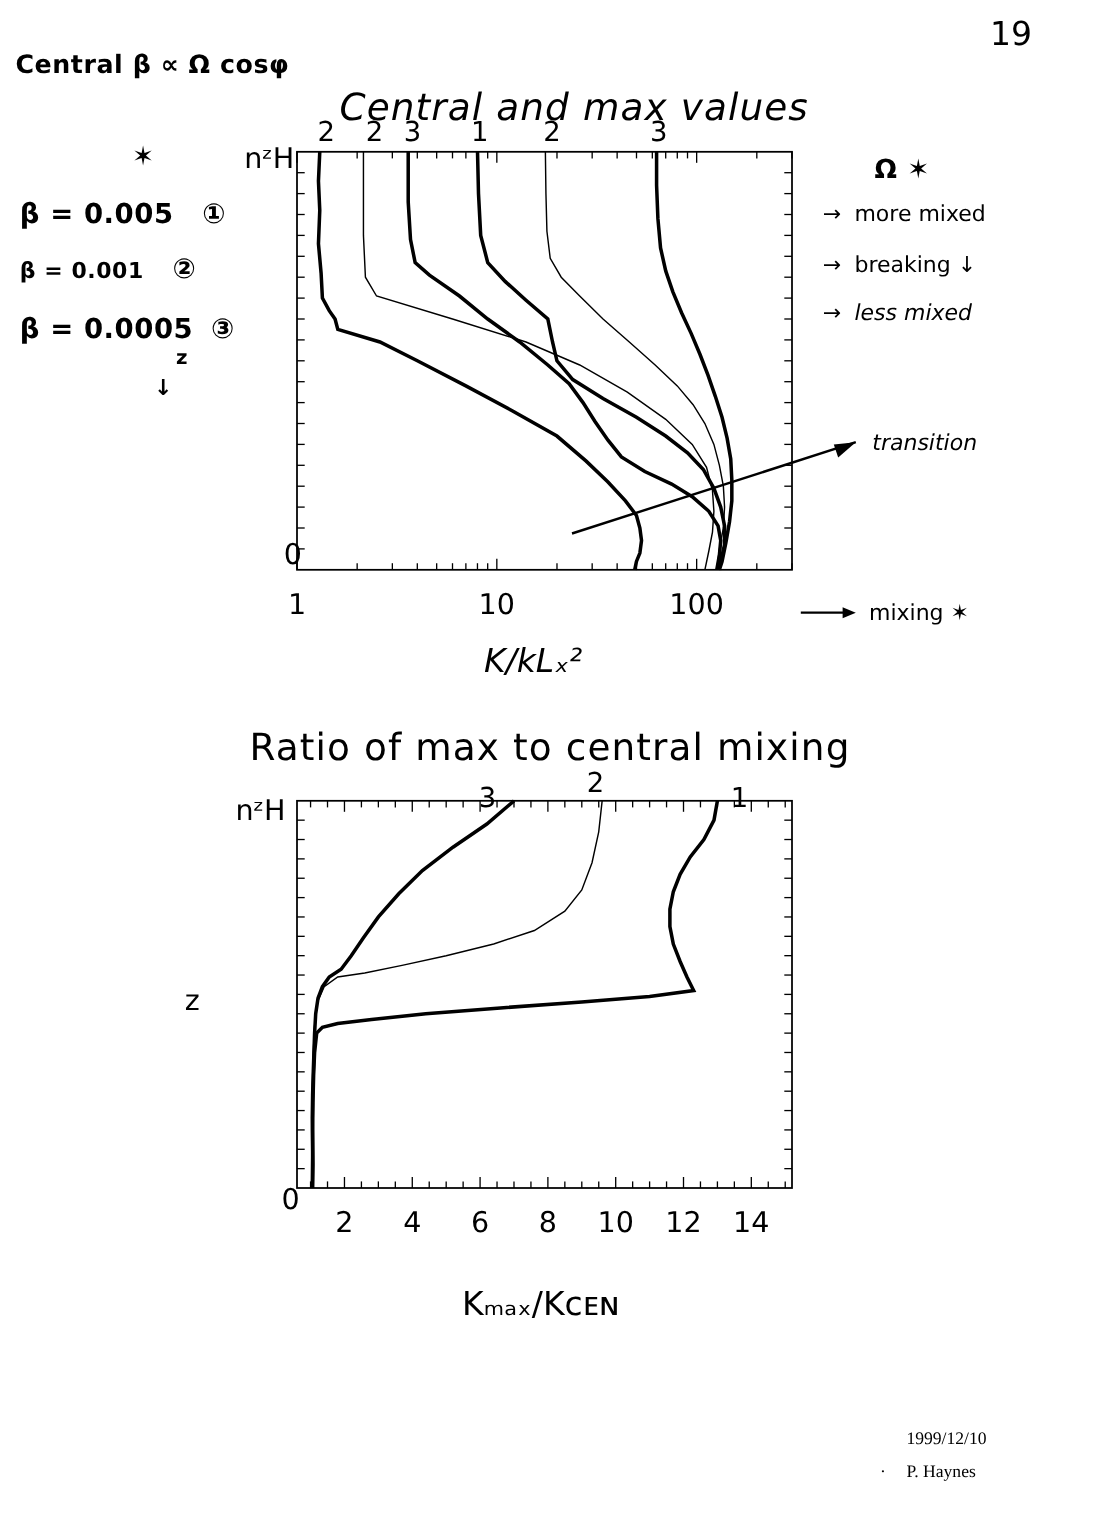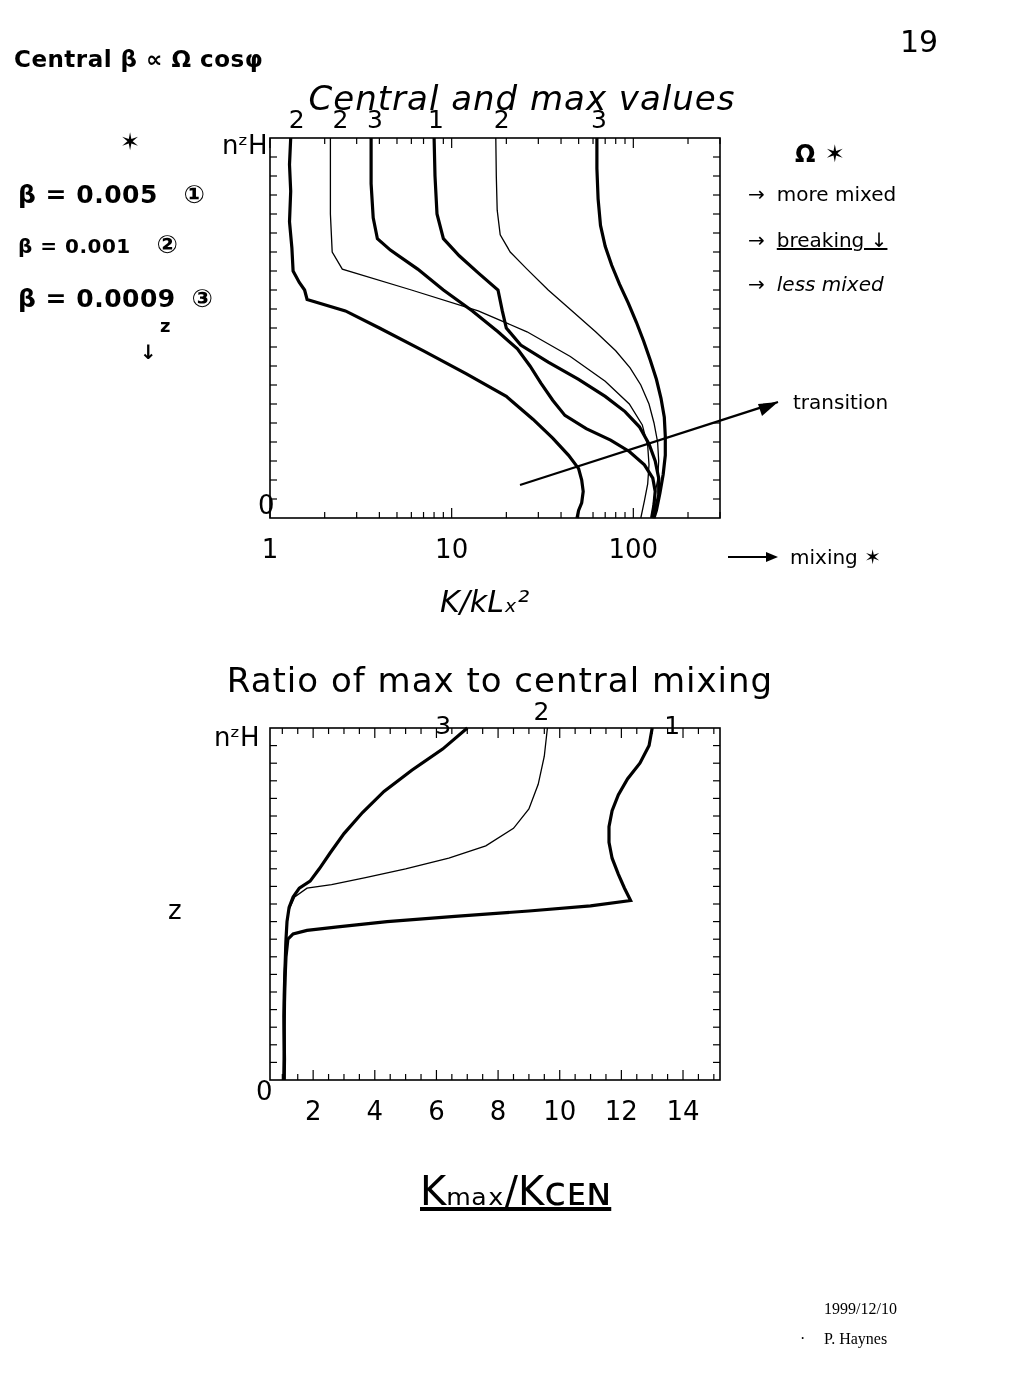--- a/index.html
+++ b/index.html
@@ -20,36 +20,36 @@
   .thick{stroke-width:3.2;}
   .thin{stroke-width:1.3;}
   .axis{stroke:#000;stroke-width:1.6;fill:none;}
   .tick{stroke:#000;stroke-width:1.2;}
   .lbl{font-family:"DejaVu Sans",sans-serif;font-size:26px;}
   .curvelbl{font-family:"DejaVu Sans",sans-serif;font-size:25px;}
 </style>
 </head>
 <body>
 
-<div class="abs pagenum" style="left:900px;top:24px;">19</div>
+<div class="abs pagenum" style="left:900px;top:14px;">19</div>
 
 <div class="abs hand" style="left:14px;top:46px;font-size:23px;">Central β ∝ Ω cosφ</div>
 
 <div class="abs hand" style="left:120px;top:128px;font-size:24px;">✶</div>
 
 <div class="abs" style="left:18px;top:180px;">
   <span class="hand" style="font-size:25px;">β = 0.005</span>
   <span class="hand" style="font-size:25px;margin-left:22px;">①</span>
 </div>
 <div class="abs" style="left:18px;top:230px;">
   <span class="hand" style="font-size:20px;">β = 0.001</span>
   <span class="hand" style="font-size:25px;margin-left:22px;">②</span>
 </div>
 <div class="abs" style="left:18px;top:284px;">
-  <span class="hand" style="font-size:25px;">β = 0.0009</span>
+  <span class="hand" style="font-size:25px;">β = 0.0005</span>
   <span class="hand" style="font-size:25px;margin-left:12px;">③</span>
 </div>
 <div class="abs hand" style="left:160px;top:315px;font-size:18px;">z</div>
 <div class="abs hand" style="left:140px;top:340px;font-size:20px;">↓</div>
 
 <div class="abs title" style="left:232px;top:78px;width:580px;text-align:center;font-style:italic;">Central and max values</div>
 
 <div class="abs" style="left:200px;top:120px;">
   <svg id="svg-chart1" width="560" height="520" viewBox="0 0 560 520">
       <rect x="70" y="18" width="450" height="380" class="axis" fill="none"></rect>
@@ -158,32 +158,32 @@
 <div class="abs axlab" style="left:440px;top:584px;font-size:30px;font-style:italic;">K/kLₓ²</div>
 
 <div class="abs hand" style="left:795px;top:140px;font-size:24px;">Ω ✶</div>
 
 <div class="abs" style="left:748px;top:182px;">
   <span class="hand-light" style="font-size:20px;">→</span>
   <span class="hand-light" style="font-size:20px;margin-left:8px;">more mixed</span>
 </div>
 <div class="abs" style="left:748px;top:228px;">
   <span class="hand-light" style="font-size:20px;">→</span>
-  <span class="hand-light" style="font-size:20px;margin-left:8px;text-decoration:underline;">breaking ↓</span>
+  <span class="hand-light" style="font-size:20px;margin-left:8px;">breaking ↓</span>
 </div>
 <div class="abs" style="left:748px;top:272px;">
   <span class="hand-light" style="font-size:20px;">→</span>
   <span class="hand-light" style="font-size:20px;margin-left:8px;font-style:italic;">less mixed</span>
 </div>
 
 <svg class="abs" style="left:500px;top:380px;" width="300" height="120">
   <line x1="20" y1="105" x2="278" y2="22" stroke="#000" stroke-width="2.2"></line>
   <polygon points="278,22 258,24 262,36" fill="#000"></polygon>
 </svg>
-<div class="abs hand-light" style="left:793px;top:390px;font-size:20px;">transition</div>
+<div class="abs hand-light" style="left:793px;top:390px;font-size:20px;font-style:italic;">transition</div>
 
 <svg class="abs" style="left:726px;top:545px;" width="60" height="24">
   <line x1="2" y1="12" x2="46" y2="12" stroke="#000" stroke-width="2"></line>
   <polygon points="52,12 40,7 40,17" fill="#000"></polygon>
 </svg>
 <div class="abs hand-light" style="left:790px;top:545px;font-size:20px;">mixing ✶</div>
 
 <div class="abs title" style="left:120px;top:660px;width:760px;text-align:center;">Ratio of max to central mixing</div>
 
 <div class="abs" style="left:200px;top:710px;">
@@ -297,17 +297,17 @@
       <path d="M452.2 18.0 L449.1 35.6 L439.9 53.2 L427.5 69.0 L418.3 84.9 L412.1 100.7 L409.0 116.6 L409.0 132.4 L412.1 148.2 L418.3 164.1 L424.5 178.2 L430.6 190.5 L390.5 195.8 L328.9 201.0 L254.9 206.3 L187.1 211.6 L137.8 216.9 L107.0 220.4 L93.1 223.9 L87.9 229.2 L86.0 246.8 L85.1 267.9 L84.5 292.6 L84.2 317.2 L84.2 341.8 L83.9 370.0" class="curve thick"></path>
       <text x="243.26027397260276" y="24" text-anchor="middle" class="curvelbl">3</text>
       <text x="341.3972602739726" y="10" text-anchor="middle" class="curvelbl">2</text>
       <text x="472.19178082191786" y="24" text-anchor="middle" class="curvelbl">1</text>
     </svg>
 </div>
 
 <div class="abs lbl" style="left:214px;top:722px;">nᶻH</div>
 <div class="abs lbl" style="left:256px;top:1076px;">0</div>
 <div class="abs lbl" style="left:168px;top:895px;">z</div>
-<div class="abs axlab" style="left:420px;top:1168px;font-size:40px;text-decoration:underline;">Kₘₐₓ/Kᴄᴇɴ</div>
+<div class="abs axlab" style="left:420px;top:1168px;font-size:30px;">Kₘₐₓ/Kᴄᴇɴ</div>
 
 <div class="abs footer" style="left:824px;top:1300px;text-align:right;">1999/12/10</div>
 <div class="abs footer" style="left:800px;top:1330px;">·</div>
 <div class="abs footer" style="left:824px;top:1330px;">P. Haynes</div>
 
 </body></html>

